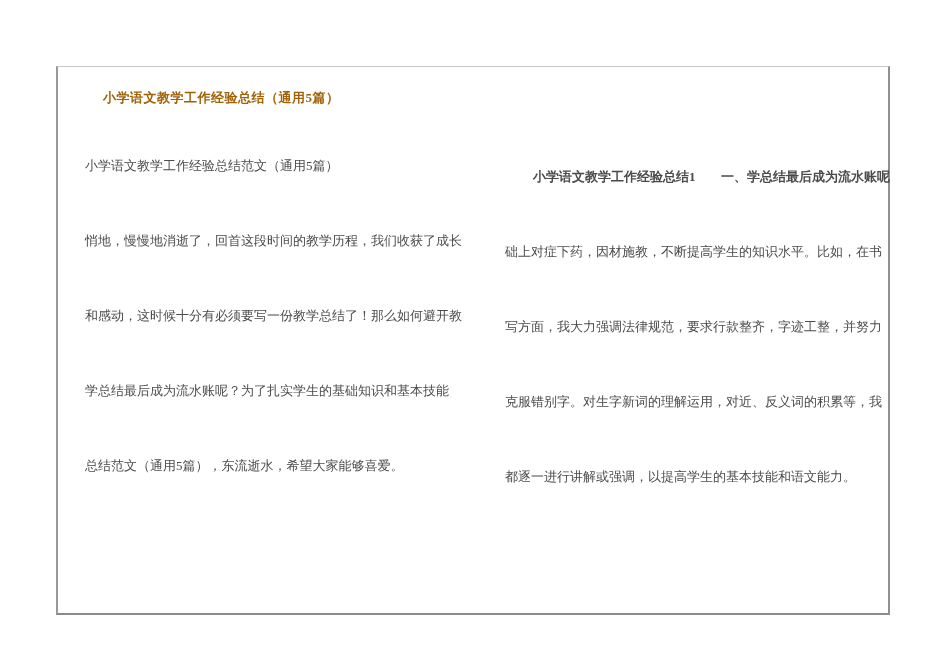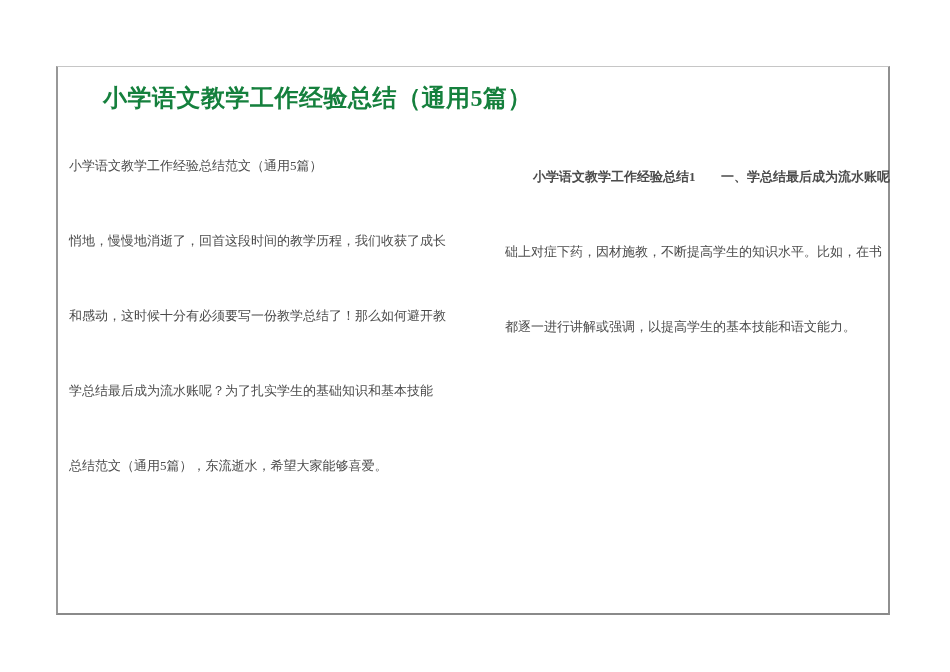--- a/index.html
+++ b/index.html
@@ -30,34 +30,34 @@
     border-right: 2px solid #909090;
     border-bottom: 2px solid #8a8a8a;
     background: #ffffff;
   }
   .doc-title {
     position: absolute;
     left: 103px;
     top: 85px;
     height: 26px;
     line-height: 26px;
-    font-size: 24px;
+    font-size: 13px;
     font-weight: bold;
     letter-spacing: 0.5px;
-    color: #15803d;
+    color: #a16207;
     white-space: nowrap;
   }
   .text-col {
     position: absolute;
     font-size: 13px;
     color: #4b4b4b;
     letter-spacing: 0;
   }
   .col-left {
-    left: 69px;
+    left: 85px;
     top: 128px;
     width: 372px;
   }
   .col-right {
     left: 505px;
     top: 139px;
     width: 385px;
   }
   .line {
     height: 75px;
@@ -88,16 +88,18 @@
     <div class="line">学总结最后成为流水账呢？为了扎实学生的基础知识和基本技能</div>
     <div class="line">总结范文（通用5篇），东流逝水，希望大家能够喜爱。</div>
   </div>
 
   <div class="text-col col-right">
     <div class="line split indent-2">
       <span>小学语文教学工作经验总结1</span>
       <span>一、学总结最后成为流水账呢</span>
     </div>
     <div class="line">础上对症下药，因材施教，不断提高学生的知识水平。比如，在书</div>
+    <div class="line">写方面，我大力强调法律规范，要求行款整齐，字迹工整，并努力</div>
+    <div class="line">克服错别字。对生字新词的理解运用，对近、反义词的积累等，我</div>
     <div class="line">都逐一进行讲解或强调，以提高学生的基本技能和语文能力。</div>
   </div>
 
 </div>
 
 </body></html>

